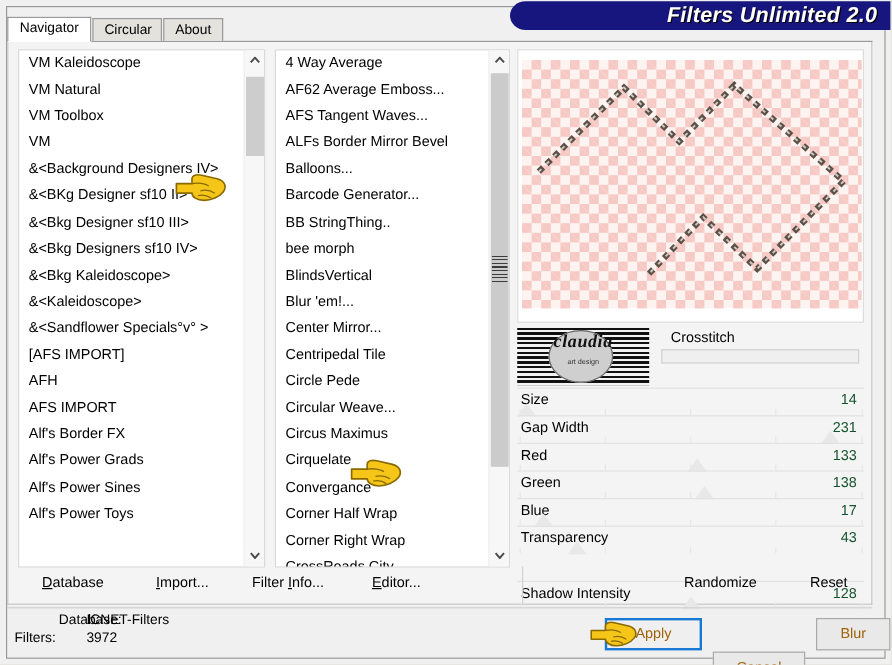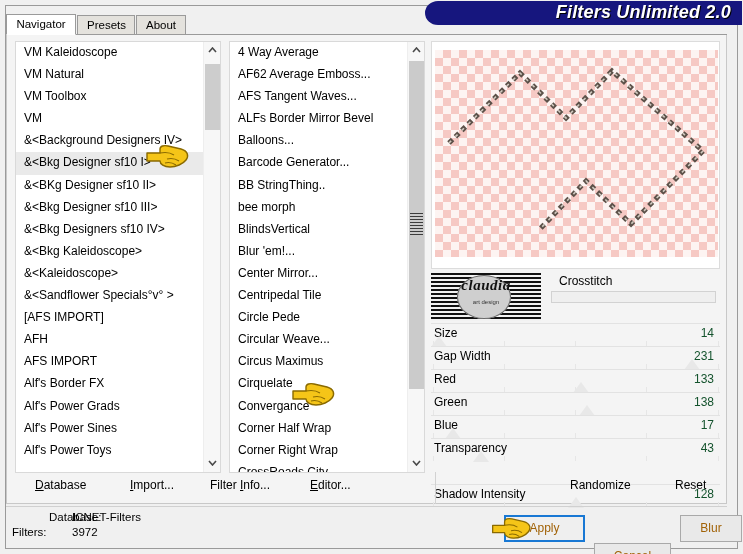--- a/index.html
+++ b/index.html
@@ -258,21 +258,21 @@
 
   <div class="title-banner">
     <div class="t-txt">Filters Unlimited 2.0</div>
   </div>
 
   <div class="tabstrip">
     <div class="tab active" style="left:0px;width:70px;">
       <span>Navigator</span>
     </div>
     <div class="tab" style="left:71px;width:58px;">
-      <span>Presets</span>
+      <span>Circular</span>
     </div>
     <div class="tab" style="left:130px;width:50px;">
       <span>About</span>
     </div>
   </div>
 
   <div class="body-panel">
 
     <div class="listbox" id="list-left">
       <div class="list-inner" id="list-left-inner">
@@ -283,23 +283,20 @@
             <div class="li">VM Natural</div>
           </div>
           <div class="li-wrap">
             <div class="li">VM Toolbox</div>
           </div>
           <div class="li-wrap">
             <div class="li">VM</div>
           </div>
           <div class="li-wrap">
             <div class="li">&amp;&lt;Background Designers IV&gt;</div>
-          </div>
-          <div class="li-wrap">
-            <div class="li hl-gray">&amp;&lt;Bkg Designer sf10 I&gt;</div>
           </div>
           <div class="li-wrap">
             <div class="li">&amp;&lt;BKg Designer sf10 II&gt;</div>
           </div>
           <div class="li-wrap">
             <div class="li">&amp;&lt;Bkg Designer sf10 III&gt;</div>
           </div>
           <div class="li-wrap">
             <div class="li">&amp;&lt;Bkg Designers sf10 IV&gt;</div>
           </div>

